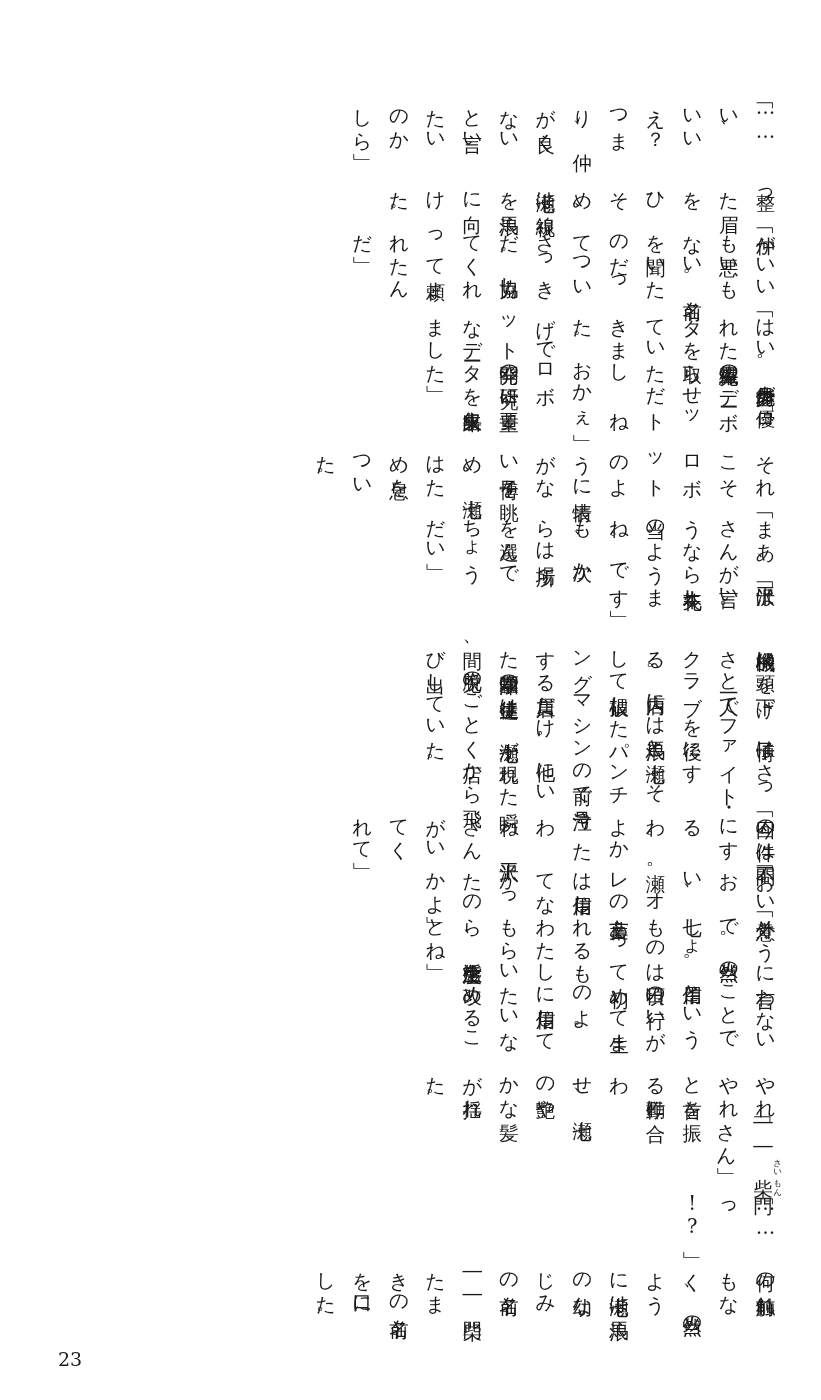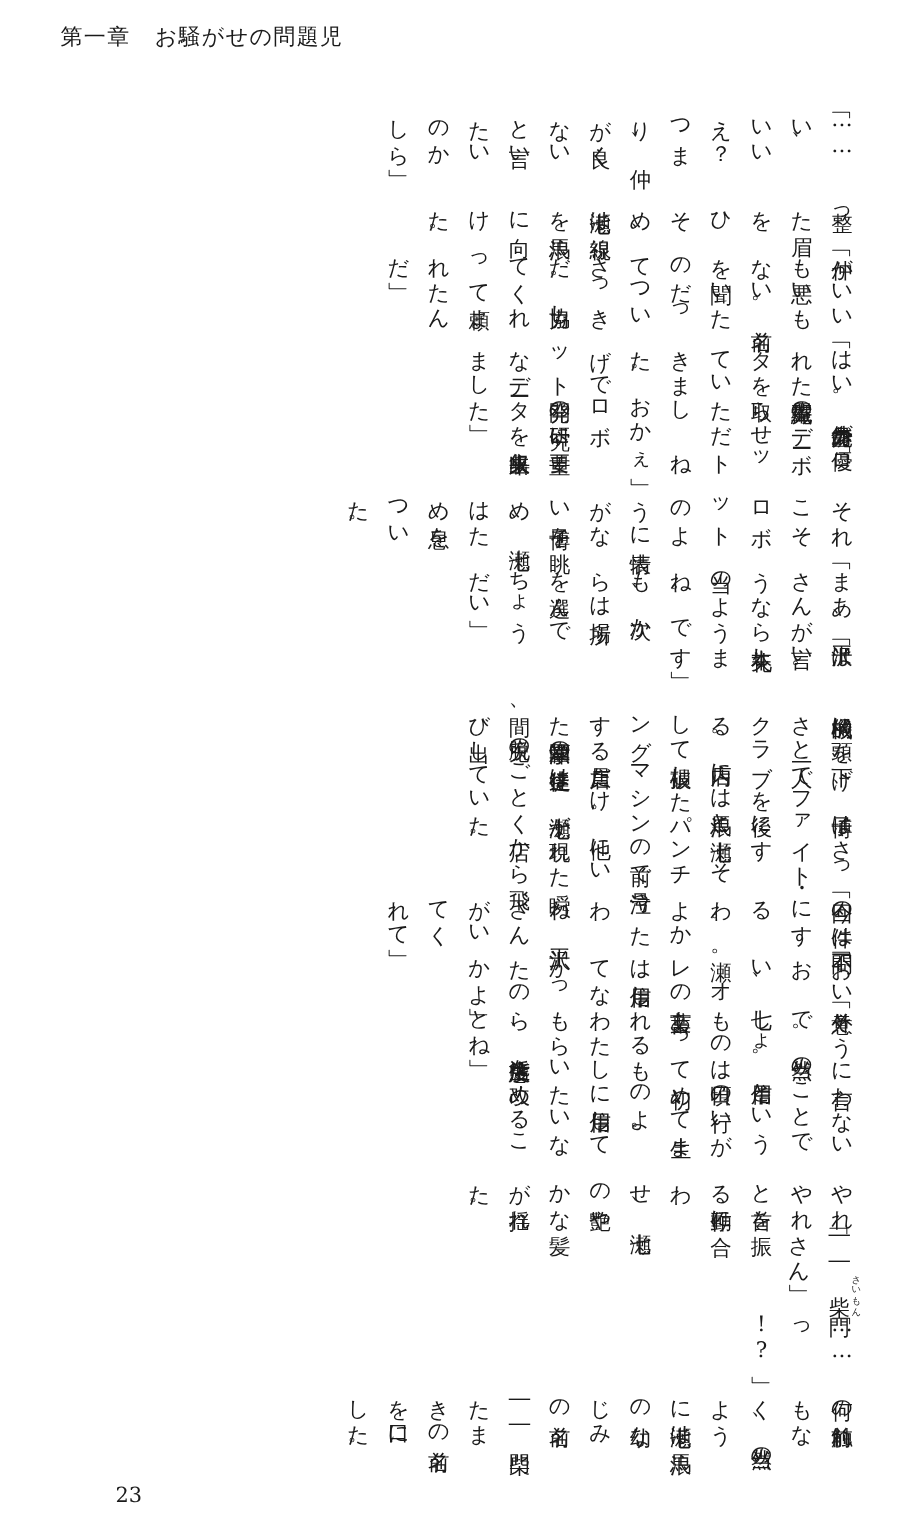--- a/index.html
+++ b/index.html
@@ -71,31 +71,27 @@
     font-size: 8.5px;
     letter-spacing: 0;
   }
   
   .page-number {
     position: absolute;
     left: 58px;
     bottom: 30px;
     font-size: 19px;
     font-family: "DejaVu Serif", "Liberation Serif", serif;
-    margin-left: 47px;
   }
 </style>
 </head>
 <body>
 
 <div class="page">
 
-  <div class="chapter-header">
-    <span class="chapter-num">第一章</span><span>お騒がせの問題児</span>
-  </div>
 
   <div class="body-text">
     <p class="para">「……い、いいえ？　つまり、仲が良くないと言いたいのかしら」</p>
     <p class="para indent">整った眉をひそめ、七瀬は視線を浪馬に向けた。</p>
     <p class="para">「仲がいいも悪いもない。名前を聞いたのだってついさっきだ。協力してくれって頼まれたんだ」</p>
     <p class="para">「はい。身体能力が優れた織屋先輩のデータを取らせていただきました。おかげでロボット開発の研究に重要なデータを収集出来ました」</p>
     <p class="para">「ロボットねぇ」</p>
     <p class="para indent">それこそロボットのように表情がない博子を眺め、七瀬はため息をついた。</p>
     <p class="para">「まあ、平沢さんが言うなら本当のようね。でも、次からは場所を選んでちょうだい」</p>
     <p class="para">「はい。失礼します」</p>

